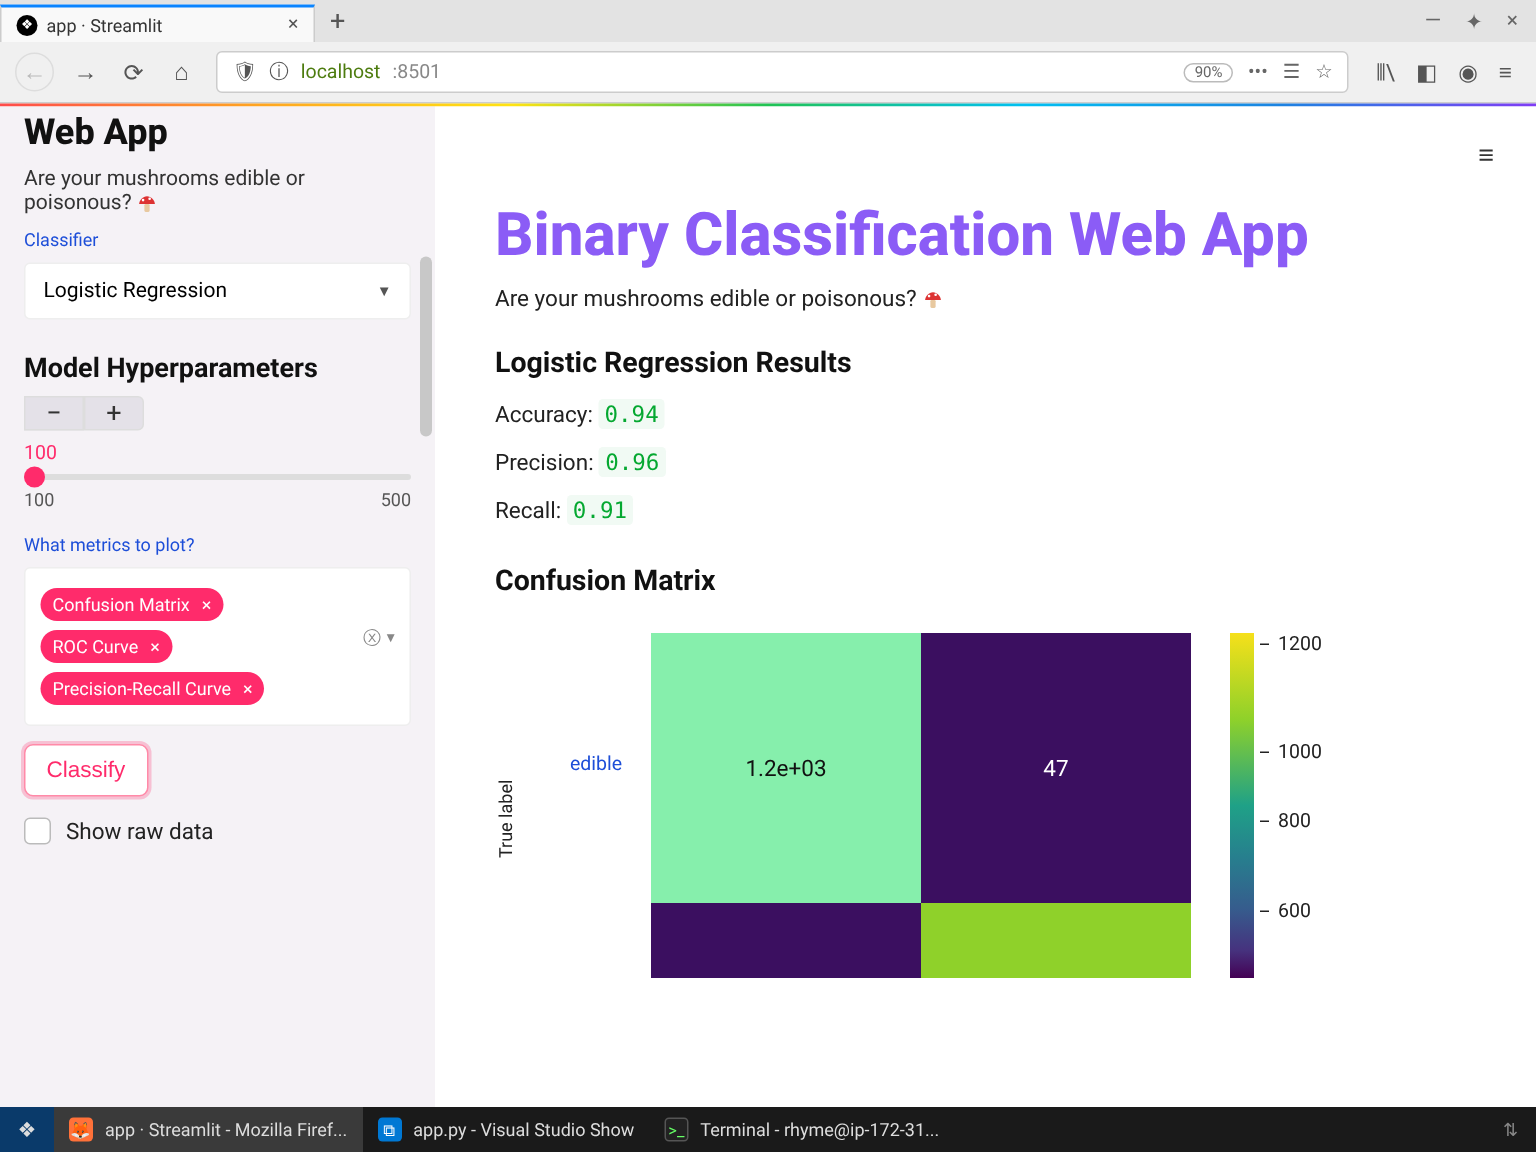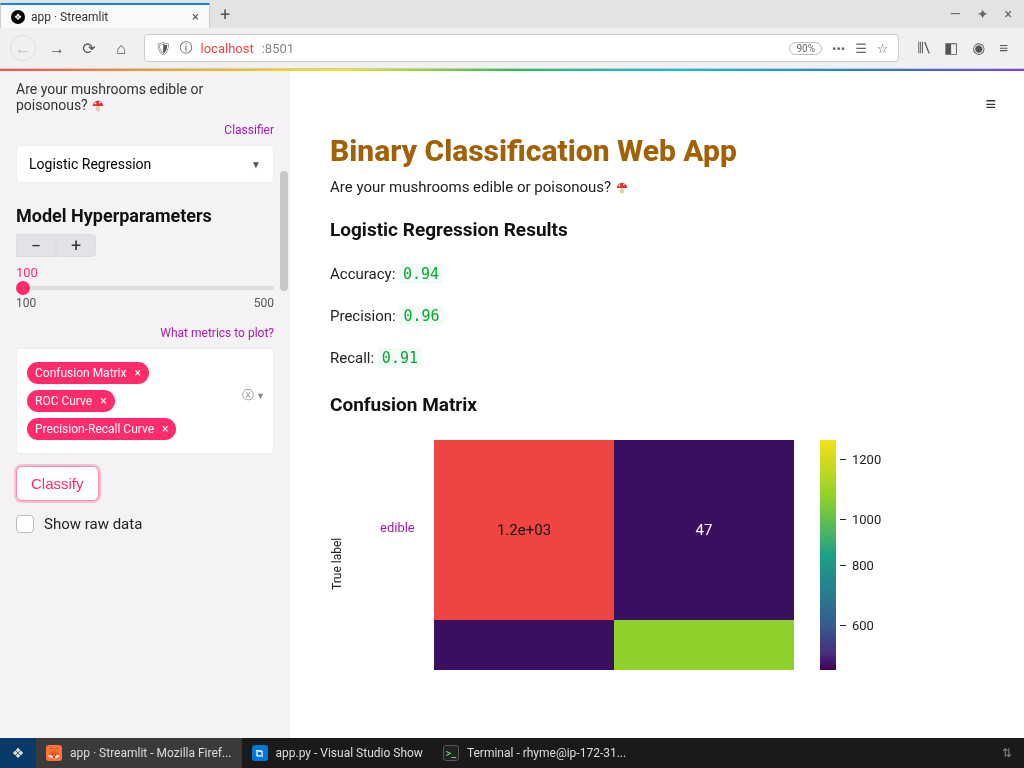--- a/index.html
+++ b/index.html
@@ -12,37 +12,37 @@
   .tab .favicon { width:14px; height:14px; background:#000; border-radius:50%; display:flex; align-items:center; justify-content:center; color:#fff; font-size:9px;}
   .tab .tab-x { margin-left:auto; color:#555; font-size:13px; }
   .tab-plus { padding:0 10px; color:#555; font-size:18px; align-self:center;}
   .win-controls { margin-left:auto; display:flex; gap:16px; padding:0 12px; color:#666; font-size:14px; align-self:center;}
   .addr-bar { display:flex; align-items:center; gap:12px; padding:6px 10px; }
   .nav-btns { display:flex; align-items:center; gap:10px; color:#666; }
   .nav-btns .disabled { color:#bbb; border:1px solid #ddd; border-radius:50%; width:26px; height:26px; display:flex; align-items:center; justify-content:center;}
   .nav-btns .enabled { color:#555; width:22px; text-align:center;}
   .url-box { flex:1; display:flex; align-items:center; gap:8px; background:#fff; border:1px solid #ccc; border-radius:4px; padding:4px 10px; font-size:13px;}
   .url-box .shield,.url-box .info { color:#555; }
-  .url-host { color:#ef4444; }
+  .url-host { color:#4d7c0f; }
   .url-port { color:#888; }
   .url-right { margin-left:auto; display:flex; align-items:center; gap:10px; color:#666; font-size:13px;}
   .zoom-badge { border:1px solid #bbb; border-radius:10px; padding:0 6px; font-size:10px;}
   .right-icons { display:flex; gap:14px; color:#555; padding:0 6px; font-size:15px;}
 
   
   .page { display:flex; height:calc(768px - 28px - 42px - 30px); position:relative; }
   .rainbow { height:2px; background:linear-gradient(90deg,#ff4b4b,#ffa421,#ffe312,#21c354,#00c0f2,#1c83e1,#803df5); }
   
   .sidebar { width:290px; background:#f5f2f6; padding:0 16px 16px 16px; overflow:hidden; position:relative;}
   .sidebar-scroll { position:absolute; right:2px; top:100px; width:8px; height:300px; }
   .sidebar-scroll-thumb { width:8px; height:120px; background:#c8c8c8; border-radius:4px;}
   .sb-title { font-size:24px; font-weight:800; color:#111; line-height:1.1; margin-top:4px;}
   .sb-sub { font-size:14px; color:#333; margin-top:10px;}
   .sb-h3 { font-size:18px; font-weight:700; margin-top:22px; color:#111;}
-  .sb-label-sm { font-size:12px; color:#a21caf; margin-top:10px;text-align:right;}
+  .sb-label-sm { font-size:12px; color:#1d4ed8; margin-top:10px;}
   .select { background:#fff; border:1px solid #eee; border-radius:4px; padding:10px 12px; margin-top:8px; display:flex; align-items:center; font-size:14px;}
   .select .caret { margin-left:auto; color:#555; font-size:10px;}
   .num-input { display:flex; margin-top:8px; }
   .num-input input { flex:1; border:1px solid #eee; border-right:none; padding:10px 12px; font-size:15px; border-radius:4px 0 0 4px;}
   .num-btn { width:40px; background:#e4e1e8; border:1px solid #ddd; display:flex; align-items:center; justify-content:center; font-size:18px; color:#333;}
   .num-btn.plus { border-radius:0 4px 4px 0;}
   .slider-wrap { margin-top:8px; }
   .slider-val { color:#ff2b6b; font-size:13px; }
   .slider-track { position:relative; height:4px; background:#ddd; border-radius:2px; margin-top:6px;}
   .slider-thumb { position:absolute; left:0; top:-5px; width:14px; height:14px; background:#ff2b6b; border-radius:50%;}
@@ -50,34 +50,34 @@
   .multi { background:#fff; border:1px solid #eee; border-radius:4px; padding:10px; margin-top:8px; min-height:96px; position:relative;}
   .chip { display:inline-flex; align-items:center; gap:8px; background:#ff2b6b; color:#fff; font-size:12px; padding:4px 8px; border-radius:12px; margin:3px 4px 3px 0;}
   .chip .cx { font-size:12px;}
   .multi-controls { position:absolute; right:8px; top:38px; color:#888; font-size:12px; display:flex; align-items:center; gap:2px;}
   .classify-btn { margin-top:12px; border:1px solid #ff8aa8; color:#ff2b6b; background:#fff; padding:8px 14px; border-radius:6px; font-size:15px; box-shadow:0 0 0 2px rgba(255,43,107,.25);}
   .checkbox-row { display:flex; align-items:center; gap:10px; margin-top:14px; font-size:15px; color:#222;}
   .checkbox { width:18px; height:18px; border:1px solid #bbb; border-radius:4px; background:#fff;}
 
   .main { flex:1; background:#fff; padding:30px 40px 0 40px; overflow:hidden; position:relative;}
   .hamburger { position:absolute; top:22px; right:28px; font-size:18px; color:#333;}
-  .m-title { font-size:30px; font-weight:800; color:#a16207; margin-top:32px;}
+  .m-title { font-size:40px; font-weight:800; color:#8b5cf6; margin-top:32px;}
   .m-sub { font-size:15px; color:#222; margin-top:10px;}
   .m-h3 { font-size:19px; font-weight:700; margin-top:22px; color:#111;}
-  .metric-row { font-size:15px; color:#222; margin-top:24px;}
+  .metric-row { font-size:15px; color:#222; margin-top:14px;}
   .metric-val { font-family:monospace; color:#05a831; background:#f1faf4; padding:1px 4px; border-radius:3px;}
   .cm-title { font-size:19px; font-weight:700; margin-top:26px; color:#111;}
 
   .cm-area { position:relative; margin-top:24px; height:240px;}
   .ylabel { position:absolute; left:0px; top:150px; transform:rotate(-90deg); transform-origin:left top; font-size:12px; color:#222;}
-  .ytick { position:absolute; left:50px; top:80px; font-size:13px; color:#a21caf;}
+  .ytick { position:absolute; left:50px; top:80px; font-size:13px; color:#1d4ed8;}
   .grid { position:absolute; left:104px; top:0; width:360px; }
   .grid-row { display:flex; }
   .cell { width:180px; height:180px; display:flex; align-items:center; justify-content:center; font-size:15px; color:#111;}
-  .c-yellow { background:#ef4444; }
+  .c-yellow { background:#86efac; }
   .c-purple { background:#3b0f60; color:#fff;}
   .c-green { background:#8fd12a; }
   .colorbar { position:absolute; left:490px; top:0; width:16px; height:230px; background:linear-gradient(#f6e01a 0%, #8fd12a 25%, #1fa187 50%, #277f8e 65%, #365c8d 80%, #46327e 92%, #440154 100%);}
   .cbar-ticks { position:absolute; left:490px; top:-4px; font-size:13px; color:#222;}
   .cbar-ticks div { position:absolute; left:20px; display:flex; align-items:center; gap:4px;}
   .cbar-ticks div::before { content:""; display:inline-block; width:6px; height:1px; background:#222; margin-right:2px;}
 
   
   .taskbar { position:absolute; left:0; bottom:0; width:1024px; height:30px; background:#1a1a1a; display:flex; align-items:center; color:#ddd; font-size:12px;}
   .tb-item { display:flex; align-items:center; gap:8px; padding:0 10px; height:100%;}
@@ -132,20 +132,21 @@
       <span>◉</span>
       <span>≡</span>
     </div>
   </div>
 </div>
 <div class="rainbow"></div>
 
 <div class="page">
 
   <aside class="sidebar">
+    <div class="sb-title">Web App</div>
     <div class="sb-sub">
       <span>Are your mushrooms edible or poisonous?</span>
       <svg class="mushroom" viewBox="0 0 16 16">
           <path fill="#d33" d="M2 8c0-3 3-6 6-6s6 3 6 6H2z"></path>
           <rect fill="#e8c9a0" x="6" y="8" width="4" height="6" rx="1"></rect>
           <circle fill="#fff" cx="5" cy="5" r="1"></circle>
           <circle fill="#fff" cx="10" cy="4" r="1"></circle>
         </svg>
     </div>
 
@@ -241,21 +242,21 @@
           <div class="cell c-yellow">1.2e+03</div>
           <div class="cell c-purple">47</div>
         </div>
         <div class="grid-row">
           <div class="cell c-purple" style="height:50px"></div>
           <div class="cell c-green" style="height:50px"></div>
         </div>
       </div>
       <div class="colorbar"></div>
       <div class="cbar-ticks">
-        <div style="top:16px">1200</div>
+        <div style="top:4px">1200</div>
         <div style="top:76px">1000</div>
         <div style="top:122px">800</div>
         <div style="top:182px">600</div>
       </div>
     </div>
   </main>
 </div>
 
 <div class="taskbar">
   <div class="tb-item tb-start">❖</div>

